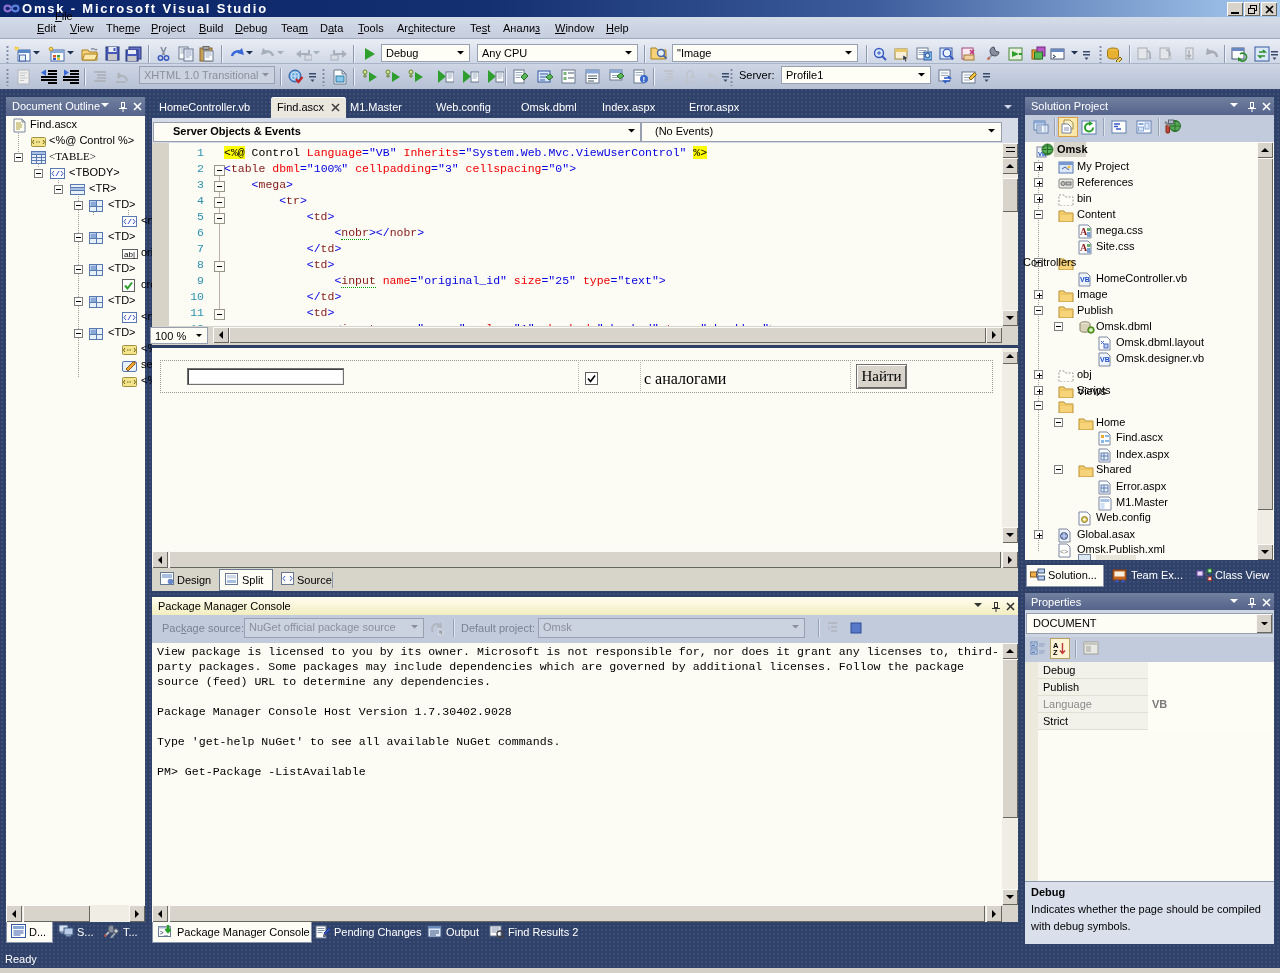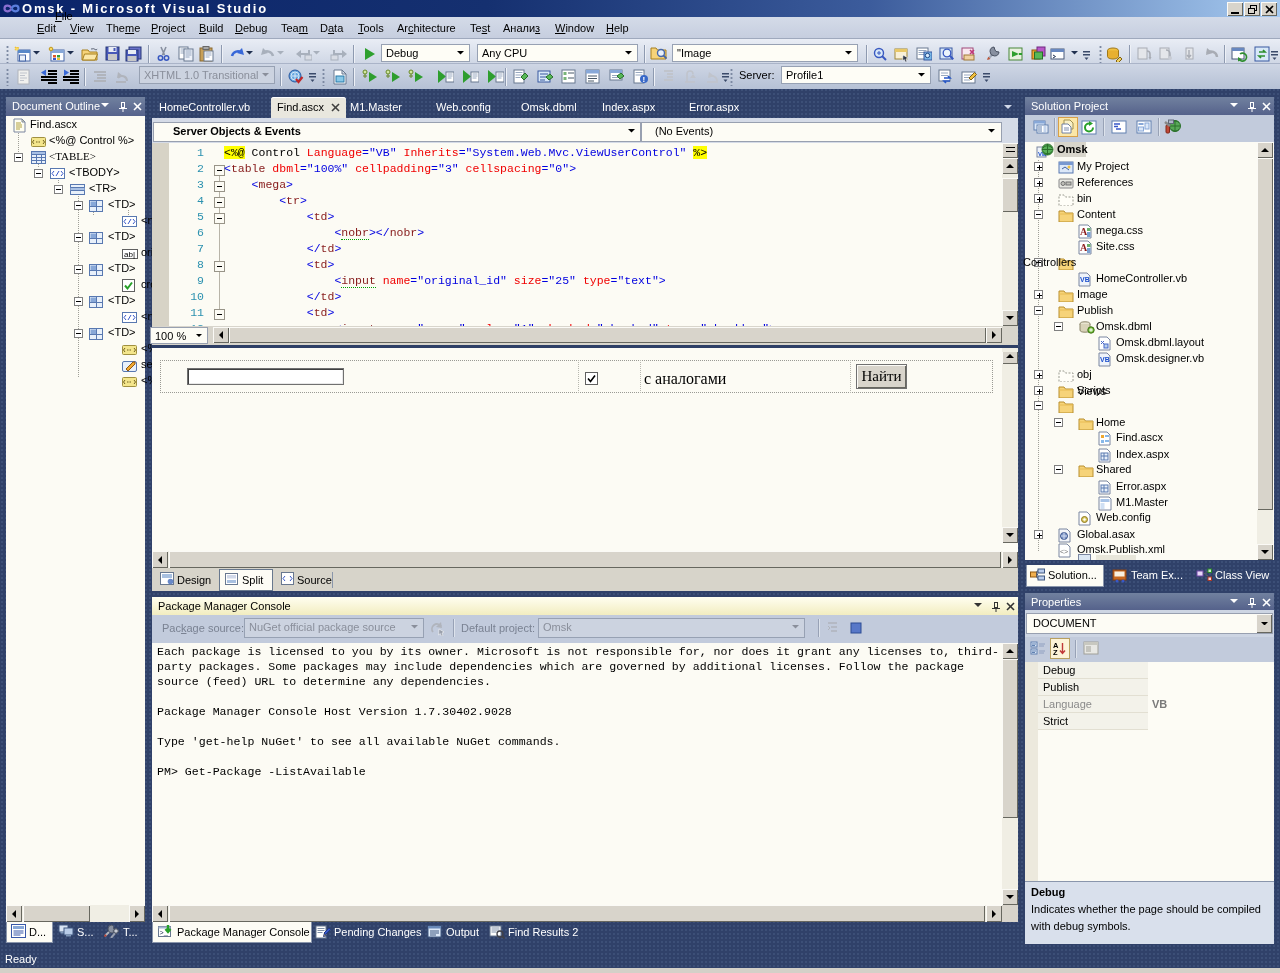--- a/index.html
+++ b/index.html
@@ -1027,21 +1027,21 @@
       <path d="M2 3 h9 M5 7 h6 M5 11 h6" stroke="#b0b4bc" stroke-width="1.6"></path>
       <path d="M2 6 l2 2 -2 2" stroke="#b0b4bc" fill="none"></path>
     </svg>
   </div>
 <div class="a" style="left:848px;top:619px;width:17px;height:17px;display:flex;align-items:center;justify-content:center;">
     <svg width="15" height="14" style="display:block">
       <rect x="2" y="2" width="10" height="10" fill="#5878c8" stroke="#2c4c94"></rect>
     </svg>
   </div>
 <div class="a cream" style="left:152px;top:643px;width:850px;height:262px;"></div>
-<div class="mono a" style="left:157px;top:645px;font-size:11.6px">Each package is licensed to you by its owner. Microsoft is not responsible for, nor does it grant any licenses to, third-</div>
+<div class="mono a" style="left:157px;top:645px;font-size:11.6px">View package is licensed to you by its owner. Microsoft is not responsible for, nor does it grant any licenses to, third-</div>
 <div class="mono a" style="left:157px;top:660px;font-size:11.6px">party packages. Some packages may include dependencies which are governed by additional licenses. Follow the package</div>
 <div class="mono a" style="left:157px;top:675px;font-size:11.6px">source (feed) URL to determine any dependencies.</div>
 <div class="mono a" style="left:157px;top:705px;font-size:11.6px">Package Manager Console Host Version 1.7.30402.9028</div>
 <div class="mono a" style="left:157px;top:735px;font-size:11.6px">Type 'get-help NuGet' to see all available NuGet commands.</div>
 <div class="mono a" style="left:157px;top:765px;font-size:11.6px">PM&gt; Get-Package -ListAvailable</div>
 <div class="a" style="left:1002px;top:643px;width:16px;height:262px;background:#f0eee4;"></div>
 <div class="a" style="left:1002px;top:643px;width:16px;height:16px;background:#d8d4cb;box-shadow:inset 1px 1px 0 #fbfaf6,inset -1px -1px 0 #67675f;display:flex;align-items:center;justify-content:center;">
     <svg width="8" height="4" style="display:block">
       <polygon points="0,4 8,4 4,0" fill="#000"></polygon>
     </svg>

